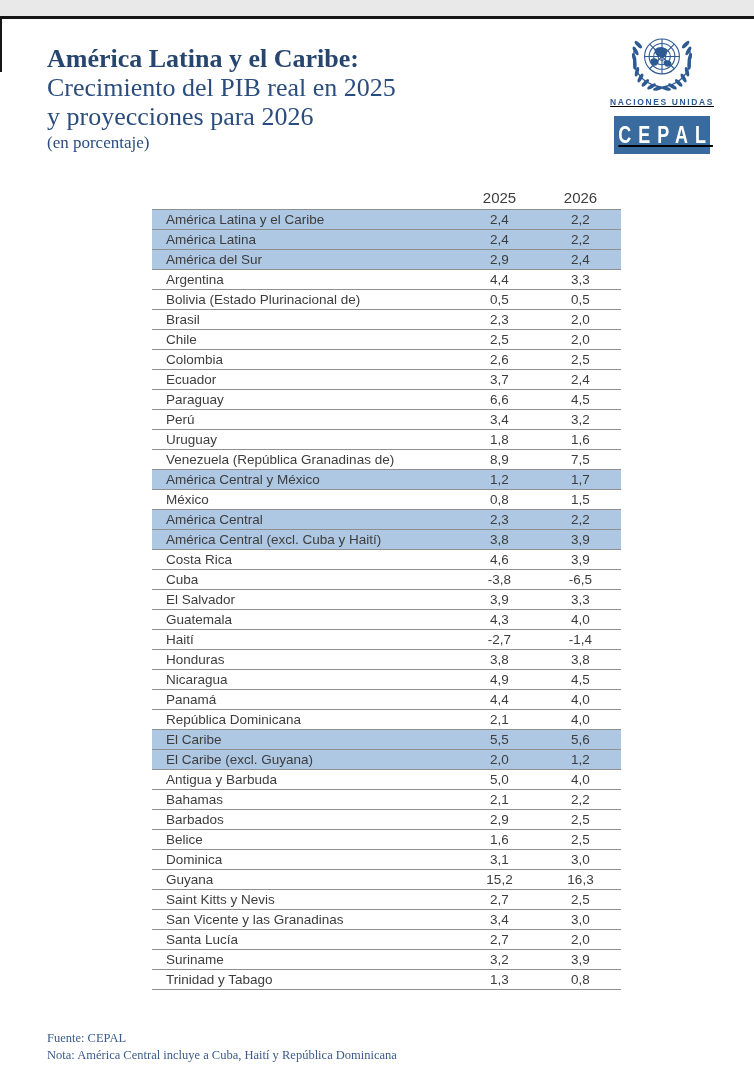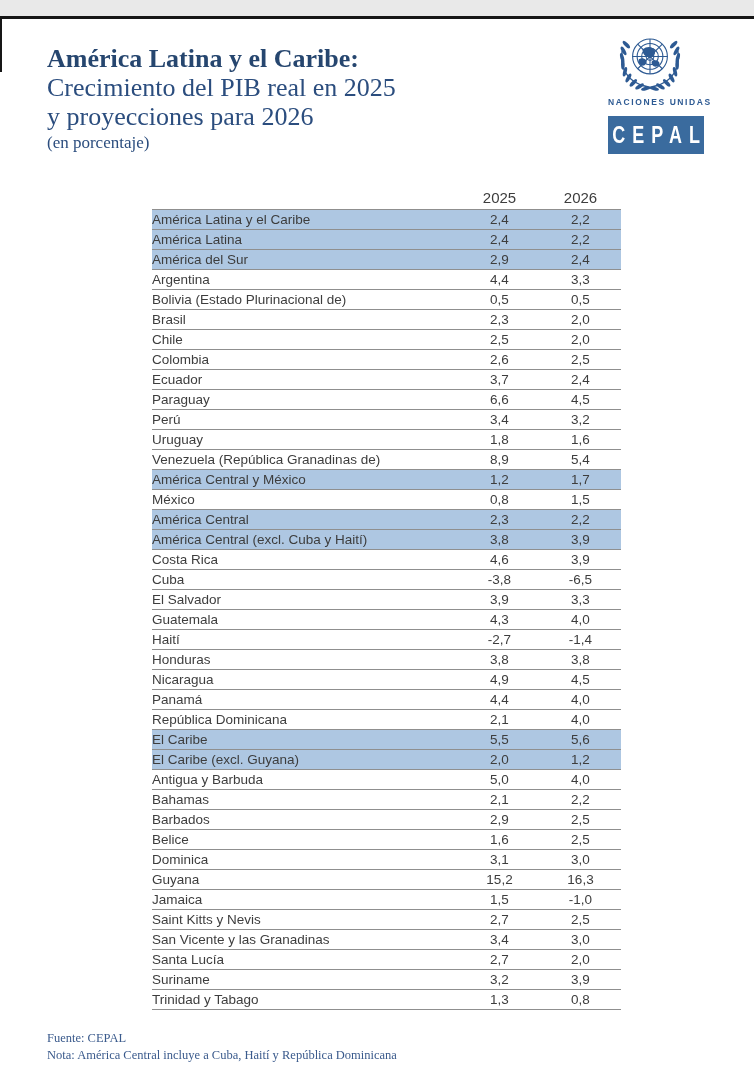--- a/index.html
+++ b/index.html
@@ -27,21 +27,21 @@
     font-family:"Liberation Serif", serif;
     color:#2b4d7e;
   }
   .title-line { font-size:26px; line-height:29px; font-weight:normal; }
   .title-line.bold { font-weight:bold; color:#26466f; }
   .subtitle { font-size:17px; line-height:21px; margin-top:1px; }
 
   
   .logo-block {
     position:absolute; left:608px; top:14px; width:108px;
-    display:flex; flex-direction:column; 
+    display:flex; flex-direction:column; align-items:center;text-decoration:underline;
   }
   .un-emblem { display:block; }
   .un-caption {
     margin-top:3px;
     font-size:8.5px; font-weight:bold; letter-spacing:1.6px;
     color:#2d5a93; white-space:nowrap;
     text-transform:uppercase;
   }
   .cepal-box {
     margin-top:9px;
@@ -66,21 +66,21 @@
     font-weight:normal; font-size:15px; color:#3d3d3d;
     height:23px; text-align:center; vertical-align:middle;
     padding:0;
   }
   .gdp-table th.name-col { width:307px; }
   .gdp-table th.num-col  { width:81px; }
   .gdp-table tbody tr { border-top:1px solid #8f8f8f; height:19.7px; }
   .gdp-table tbody tr:last-child { border-bottom:1px solid #8f8f8f; }
   .gdp-table tbody tr.highlight { background:var(--hl, #aec7e2); }
   .gdp-table td { padding:0; vertical-align:middle; line-height:19px; }
-  .gdp-table td.name { }
+  .gdp-table td.name { padding-left:14px; }
   .gdp-table td.num  { text-align:center; }
 
   
   .footer {
     position:absolute; left:47px; top:1014px;
     font-family:"Liberation Serif", serif;
     font-size:12.5px; line-height:17px;
     color:#3a5a8c;
   }
 </style>
@@ -201,21 +201,21 @@
         <td class="num">3,2</td>
       </tr>
         <tr>
         <td class="name">Uruguay</td>
         <td class="num">1,8</td>
         <td class="num">1,6</td>
       </tr>
         <tr>
         <td class="name">Venezuela (República Granadinas de)</td>
         <td class="num">8,9</td>
-        <td class="num">5,4</td>
+        <td class="num">7,5</td>
       </tr>
         <tr class="highlight">
         <td class="name">América Central y México</td>
         <td class="num">1,2</td>
         <td class="num">1,7</td>
       </tr>
         <tr>
         <td class="name">México</td>
         <td class="num">0,8</td>
         <td class="num">1,5</td>
@@ -307,25 +307,20 @@
       </tr>
         <tr>
         <td class="name">Dominica</td>
         <td class="num">3,1</td>
         <td class="num">3,0</td>
       </tr>
         <tr>
         <td class="name">Guyana</td>
         <td class="num">15,2</td>
         <td class="num">16,3</td>
-      </tr>
-        <tr>
-        <td class="name">Jamaica</td>
-        <td class="num">1,5</td>
-        <td class="num">-1,0</td>
       </tr>
         <tr>
         <td class="name">Saint Kitts y Nevis</td>
         <td class="num">2,7</td>
         <td class="num">2,5</td>
       </tr>
         <tr>
         <td class="name">San Vicente y las Granadinas</td>
         <td class="num">3,4</td>
         <td class="num">3,0</td>

